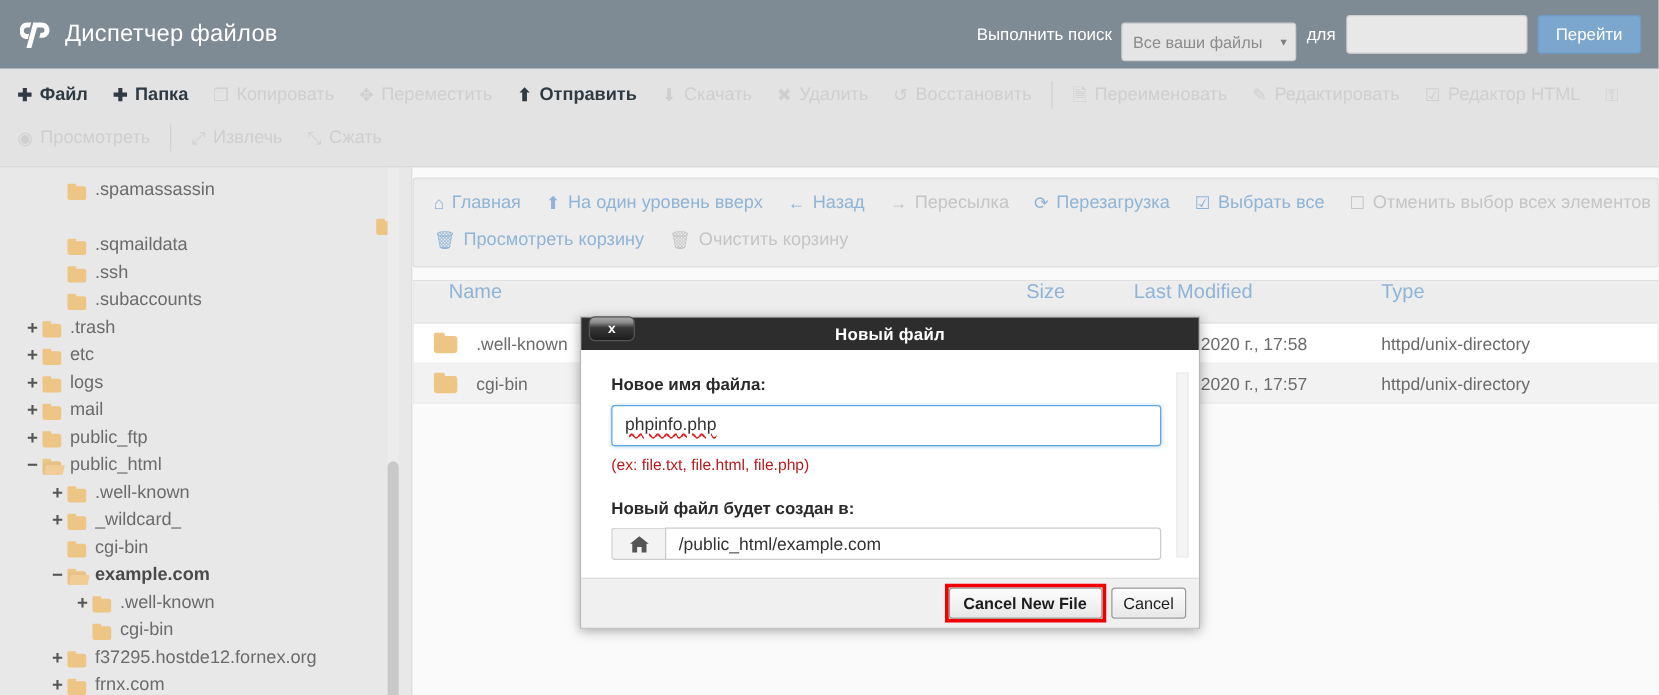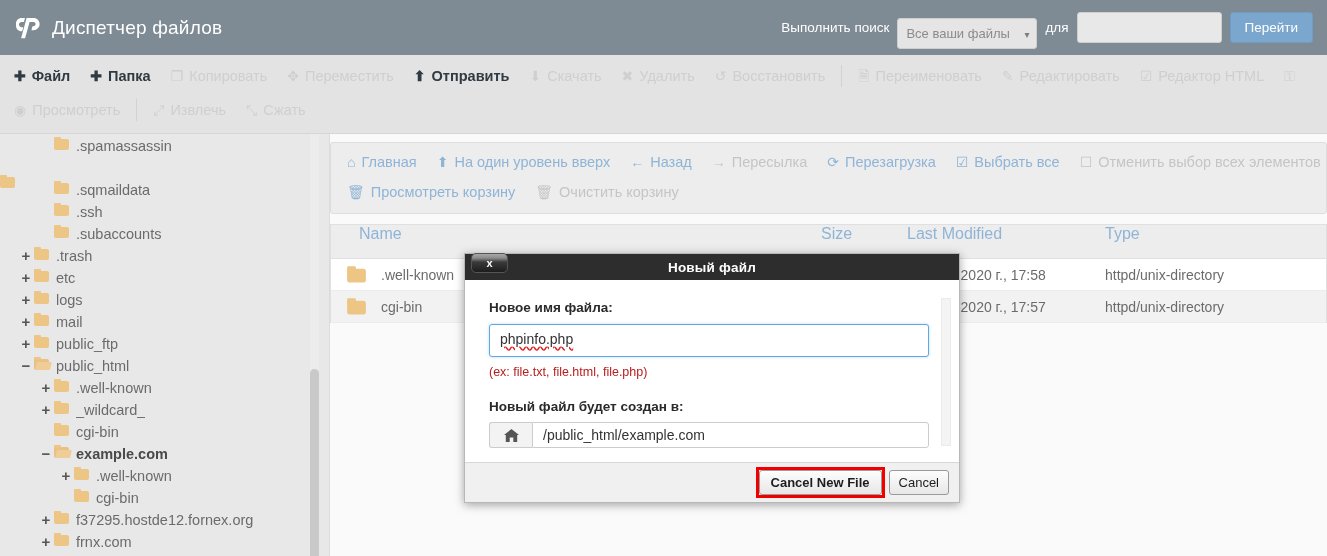--- a/index.html
+++ b/index.html
@@ -73,21 +73,21 @@
   
   .body-split{ display:flex; height:436px; }
 
   
   .sidebar{
     width:330px; flex:0 0 330px; background:#e8e8e8;
     position:relative; overflow:hidden; padding-top:4px;
     border-right:1px solid #dcdcdc;
   }
   .tree-node{
-    display:flex;align-items:flex-start;height:22px;font-size:14.5px;color:#6b6b6b;
+    display:flex;align-items:flex-end;height:22px;font-size:14.5px;color:#6b6b6b;
     white-space:nowrap; cursor:pointer; padding-right:6px;
   }
   .tw{ width:16px;flex:0 0 16px;text-align:center;font-size:15px;color:#555;font-weight:bold;line-height:1; }
   .tw.blank{ visibility:hidden; }
   .folder{
     width:15px;height:12px;flex:0 0 15px;margin-right:7px;position:relative;display:inline-block;
   }
   .folder i{
     position:absolute;left:0;top:1px;width:15px;height:11px;background:#edc584;border-radius:1px 2px 2px 2px;
     display:block;

